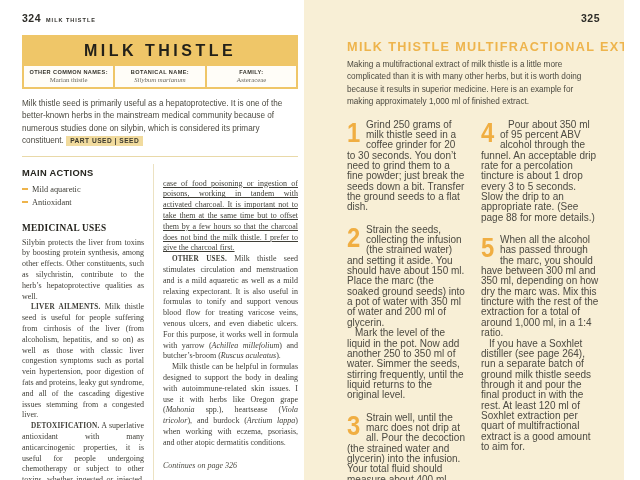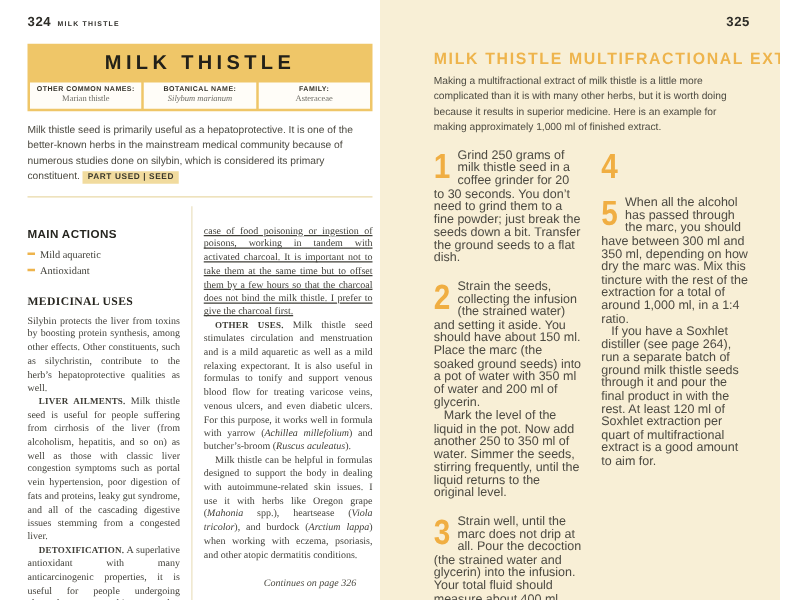--- a/index.html
+++ b/index.html
@@ -34,21 +34,21 @@
   
   .columns{display:flex;border-top:1px solid var(--rule,#e9d9a8);padding-top:7px;}
   .col-a{width:132px;padding-right:9px;border-right:1px solid #ece2c2;}
   .col-b{width:144px;padding-left:9px;}
   .section-head{font-weight:bold;font-size:9.3px;letter-spacing:.3px;color:#26251f;margin:7px 0 5px 0;}
   .bullet-item{display:flex;align-items:baseline;font-family:"Liberation Serif",serif;font-size:8.3px;color:var(--body-text,#3f3e37);line-height:13.5px;}
   .dash{display:inline-block;width:6px;height:2px;background:var(--gold-accent,#eeb44c);margin-right:4px;flex:0 0 auto;position:relative;top:-2px;}
   .body-p{font-family:"Liberation Serif",serif;font-size:8px;line-height:10.8px;color:var(--body-text,#3f3e37);text-align:justify;}
   .body-p.indent{text-indent:9px;}
   .body-p .runin{font-size:7.2px;letter-spacing:.2px;}
-  .continues{font-family:"Liberation Serif",serif;font-style:italic;font-size:8px;color:#4a4940;text-align:right;padding-right:13px;margin-top:12px;}
+  .continues{font-family:"Liberation Serif",serif;font-style:italic;font-size:8px;color:#4a4940;text-align:left;padding-right:13px;margin-top:12px;}
 
   
   .folio-right{text-align:right;font-weight:bold;font-size:10.5px;letter-spacing:.5px;color:var(--ink,#2e2d28);margin-bottom:15px;}
   .extract-title{font-weight:bold;font-size:13.2px;letter-spacing:1.4px;color:var(--gold-accent,#eeb44c);white-space:nowrap;transform:scaleX(.96);transform-origin:left;margin-bottom:5px;}
   .extract-intro{font-size:8.2px;line-height:12.4px;color:var(--sans-text,#4c4a41);width:243px;margin-bottom:11px;}
   .steps{display:flex;gap:15px;}
   .steps-col{flex:1;}
   .step{margin-bottom:12px;}
   .step::after{content:"";display:block;clear:both;}
   .step-num{float:left;font-weight:bold;font-size:28px;line-height:25px;color:var(--step-number,#f0ae42);width:14px;margin:0 5px 1px 0;transform:scaleX(.85);transform-origin:left;}
@@ -80,21 +80,21 @@
         <div class="info-value">Asteraceae</div>
       </div>
     </div>
   </div>
 
   <p class="intro"><span>Milk thistle seed is primarily useful as a hepatoprotective. It is one of the better-known herbs in the mainstream medical community because of numerous studies done on silybin, which is considered its primary constituent.</span>
     <span class="badge">PART USED | SEED</span></p>
 
   <div class="columns">
     <div class="col-a">
-      <div class="section-head" style="margin-top:17px;">MAIN ACTIONS</div>
+      <div class="section-head" style="margin-top:4px;">MAIN ACTIONS</div>
       <div class="bullet-item">
           <span class="dash"></span>
           <span>Mild aquaretic</span>
         </div>
       <div class="bullet-item">
           <span class="dash"></span>
           <span>Antioxidant</span>
         </div>
 
       <div class="section-head" style="margin-top:13px;font-family:Liberation Serif, serif;">MEDICINAL USES</div>
@@ -128,20 +128,21 @@
         <p class="step-p indent">Mark the level of the liquid in the pot. Now add another 250 to 350 ml of water. Simmer the seeds, stirring frequently, until the liquid returns to the original level.</p>
       </div>
       <div class="step">
         <span class="step-num">3</span>
         <p class="step-p">Strain well, until the marc does not drip at all. Pour the decoction (the strained water and glycerin) into the infusion. Your total fluid should measure about 400 ml.</p>
       </div>
     </div>
     <div class="steps-col">
       <div class="step">
         <span class="step-num">4</span>
+        <p class="step-p indent">Pour about 350 ml of 95 percent ABV alcohol through the funnel. An acceptable drip rate for a percolation tincture is about 1 drop every 3 to 5 seconds. Slow the drip to an appropriate rate. (See page 88 for more details.)</p>
       </div>
       <div class="step">
         <span class="step-num">5</span>
         <p class="step-p">When all the alcohol has passed through the marc, you should have between 300 ml and 350 ml, depending on how dry the marc was. Mix this tincture with the rest of the extraction for a total of around 1,000 ml, in a 1:4 ratio.</p>
         <p class="step-p indent">If you have a Soxhlet distiller (see page 264), run a separate batch of ground milk thistle seeds through it and pour the final product in with the rest. At least 120 ml of Soxhlet extraction per quart of multifractional extract is a good amount to aim for.</p>
       </div>
     </div>
   </div>
 </div>
 

